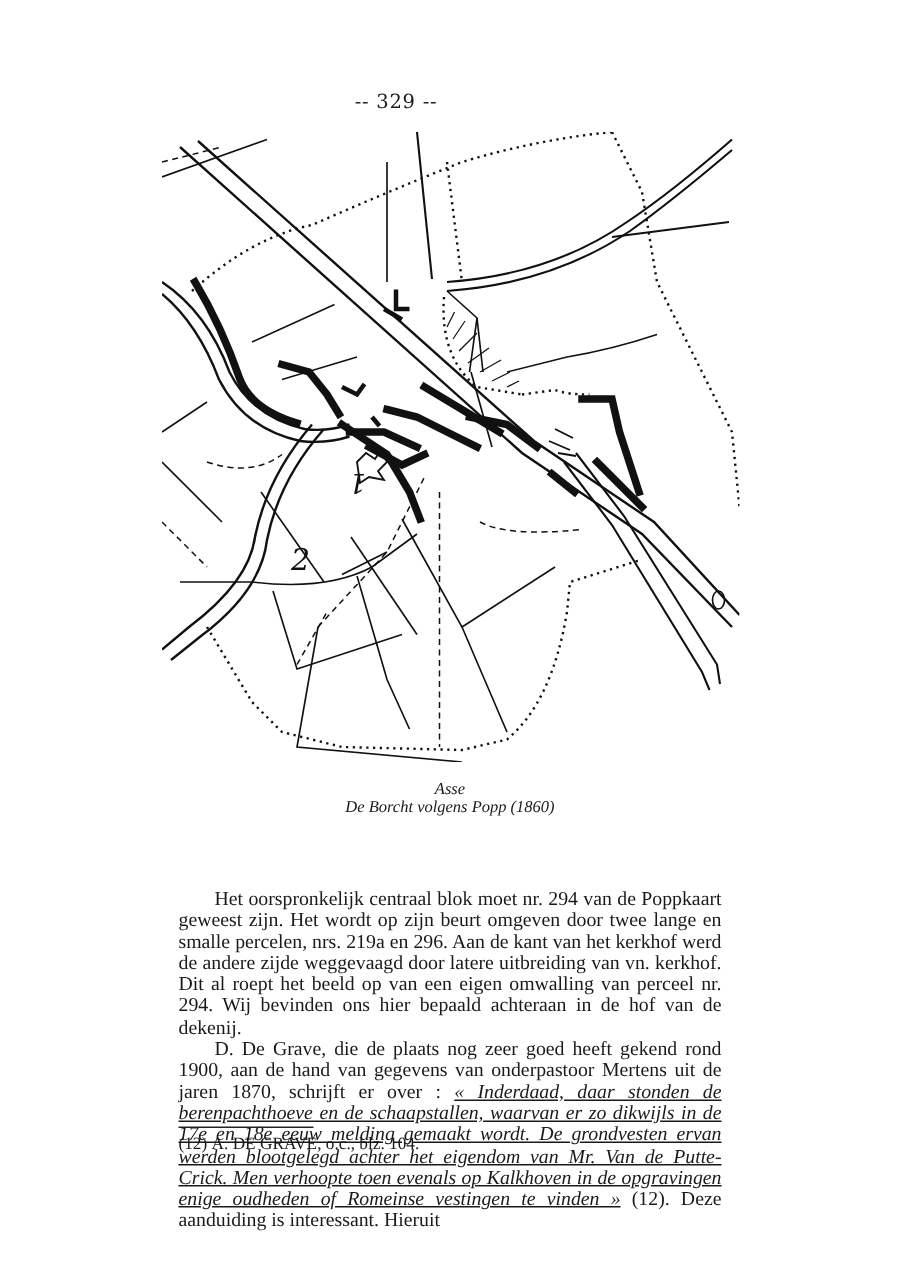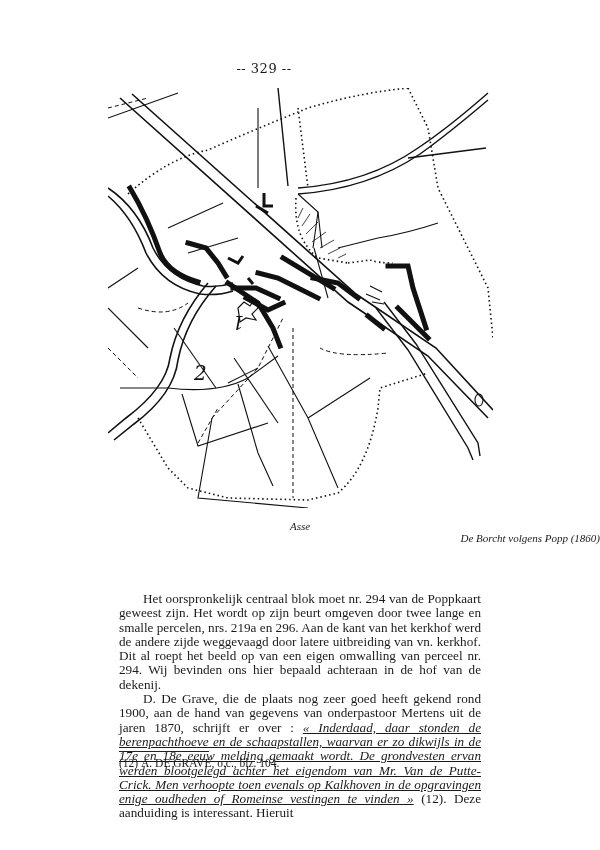--- a/index.html
+++ b/index.html
@@ -1,21 +1,21 @@
 <!DOCTYPE html>
 <html><head>
 <meta charset="utf-8">
 <style>
   html, body { margin:0; padding:0; background:#ffffff; }
   body { width:600px; height:850px; position:relative; overflow:hidden; font-family:"DejaVu Serif","Liberation Serif",serif; color:#1a1a1a; }
   .page-number { position:absolute; left:0; width:528px; top:61px; text-align:center; font-size:13px; letter-spacing:0.5px; }
   .map { position:absolute; left:108px; top:88px; width:385px; height:420px; }
   .caption { position:absolute; left:0; width:600px; text-align:center; font-style:italic; font-size:11px; line-height:12px; font-family:"Liberation Serif",serif; }
   .cap1 { top:520px; }
-  .cap2 { top:532px;text-align:right; }
+  .cap2 { top:532px; }
   .body-text { position:absolute; left:119px; width:362px; top:592px; font-family:"Liberation Serif",serif; font-size:13.2px; line-height:14.3px; text-align:justify; }
   .body-text p { margin:0; }
   .indent { text-indent:24px; }
   .it { font-style:italic;text-decoration:underline; }
   .rule { position:absolute; left:119px; top:751px; width:90px; border-top:1px solid #222; }
   .footnote { position:absolute; left:119px; top:757px; font-family:"Liberation Serif",serif; font-size:11.5px; }
   .sc { font-variant:small-caps; }
 </style>
 </head>
 <body>

